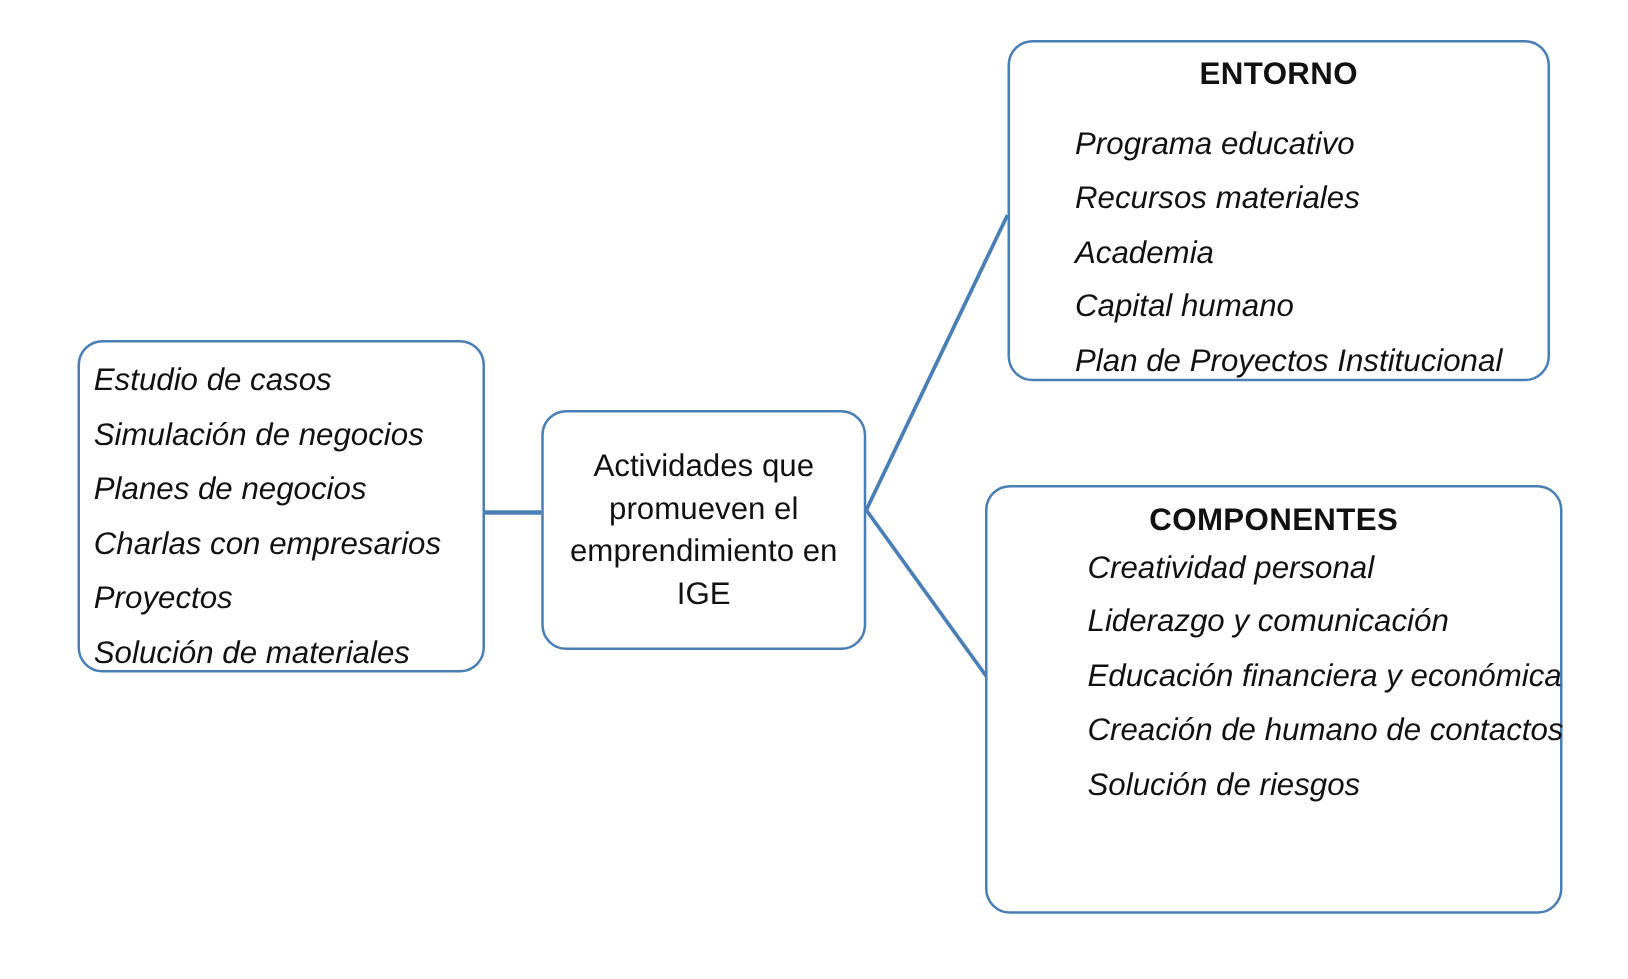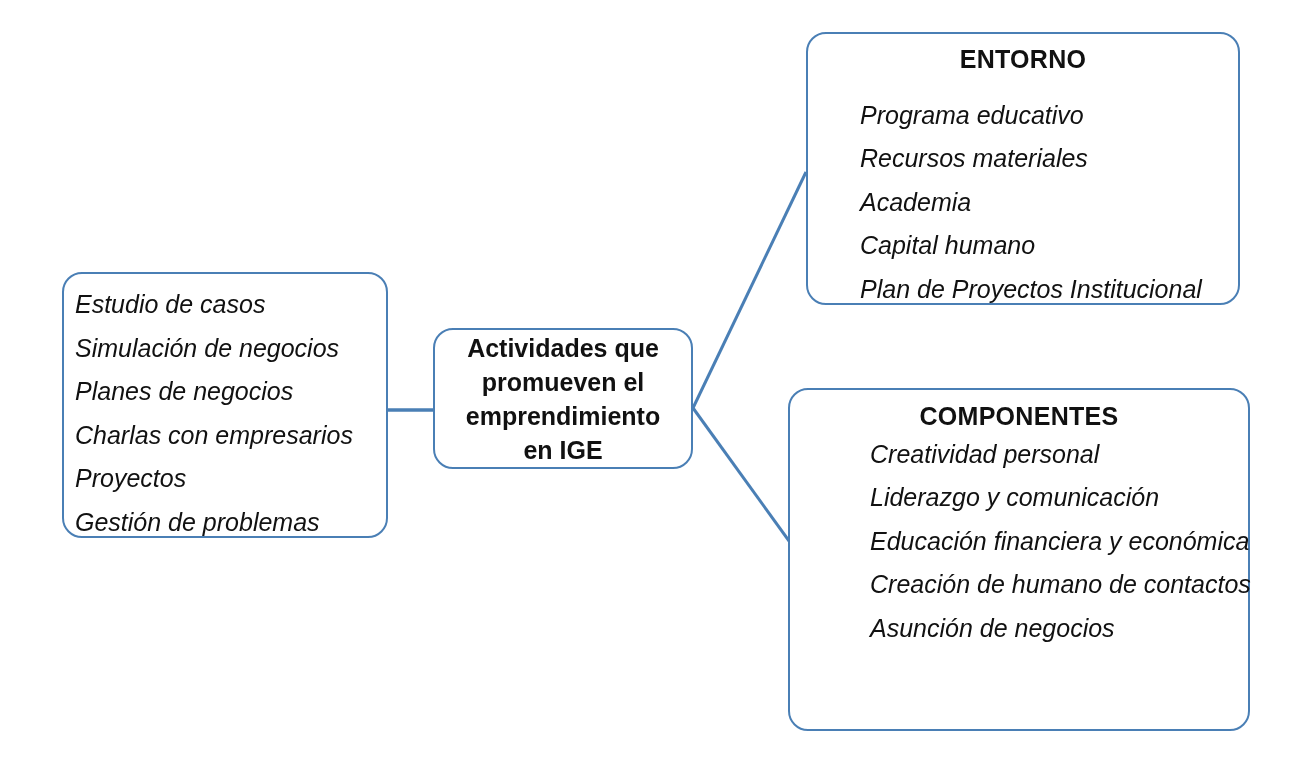--- a/index.html
+++ b/index.html
@@ -53,25 +53,24 @@
     height: 266px;
     padding: 9px 0 0 11px;
     margin-left: 40px;
   }
 
   
   #box-center {
     left: 433px;
     top: 328px;
     width: 260px;
-    height: 141px;
+    height: 192px;
     display: flex;
     align-items: center;
     justify-content: center;
-    font-weight: bold;
   }
   #box-center .center-text {
     font-size: 25px;
     line-height: 34px;
     text-align: center;
     padding: 0 14px;
   }
 
   
   #box-entorno {
@@ -106,21 +105,21 @@
     <line x1="693" y1="408" x2="810" y2="570" stroke="#4a7fb5" stroke-width="3" stroke-linecap="butt"></line>
   </svg>
 
   <div class="node" id="box-activities">
     <div class="items">
       <div class="node-item">Estudio de casos</div>
       <div class="node-item">Simulación de negocios</div>
       <div class="node-item">Planes de negocios</div>
       <div class="node-item">Charlas con empresarios</div>
       <div class="node-item">Proyectos</div>
-      <div class="node-item">Gestión de problemas</div>
+      <div class="node-item">Solución de materiales</div>
     </div>
   </div>
 
   <div class="node" id="box-center">
     <div class="center-text">Actividades que promueven el emprendimiento en IGE</div>
   </div>
 
   <div class="node" id="box-entorno">
     <div class="node-title">ENTORNO</div>
     <div class="items">
@@ -132,17 +131,17 @@
     </div>
   </div>
 
   <div class="node" id="box-componentes">
     <div class="node-title">COMPONENTES</div>
     <div class="items">
       <div class="node-item">Creatividad personal</div>
       <div class="node-item">Liderazgo y comunicación</div>
       <div class="node-item">Educación financiera y económica</div>
       <div class="node-item">Creación de humano de contactos</div>
-      <div class="node-item">Asunción de negocios</div>
+      <div class="node-item">Solución de riesgos</div>
     </div>
   </div>
 
 </div>
 
 </body></html>

